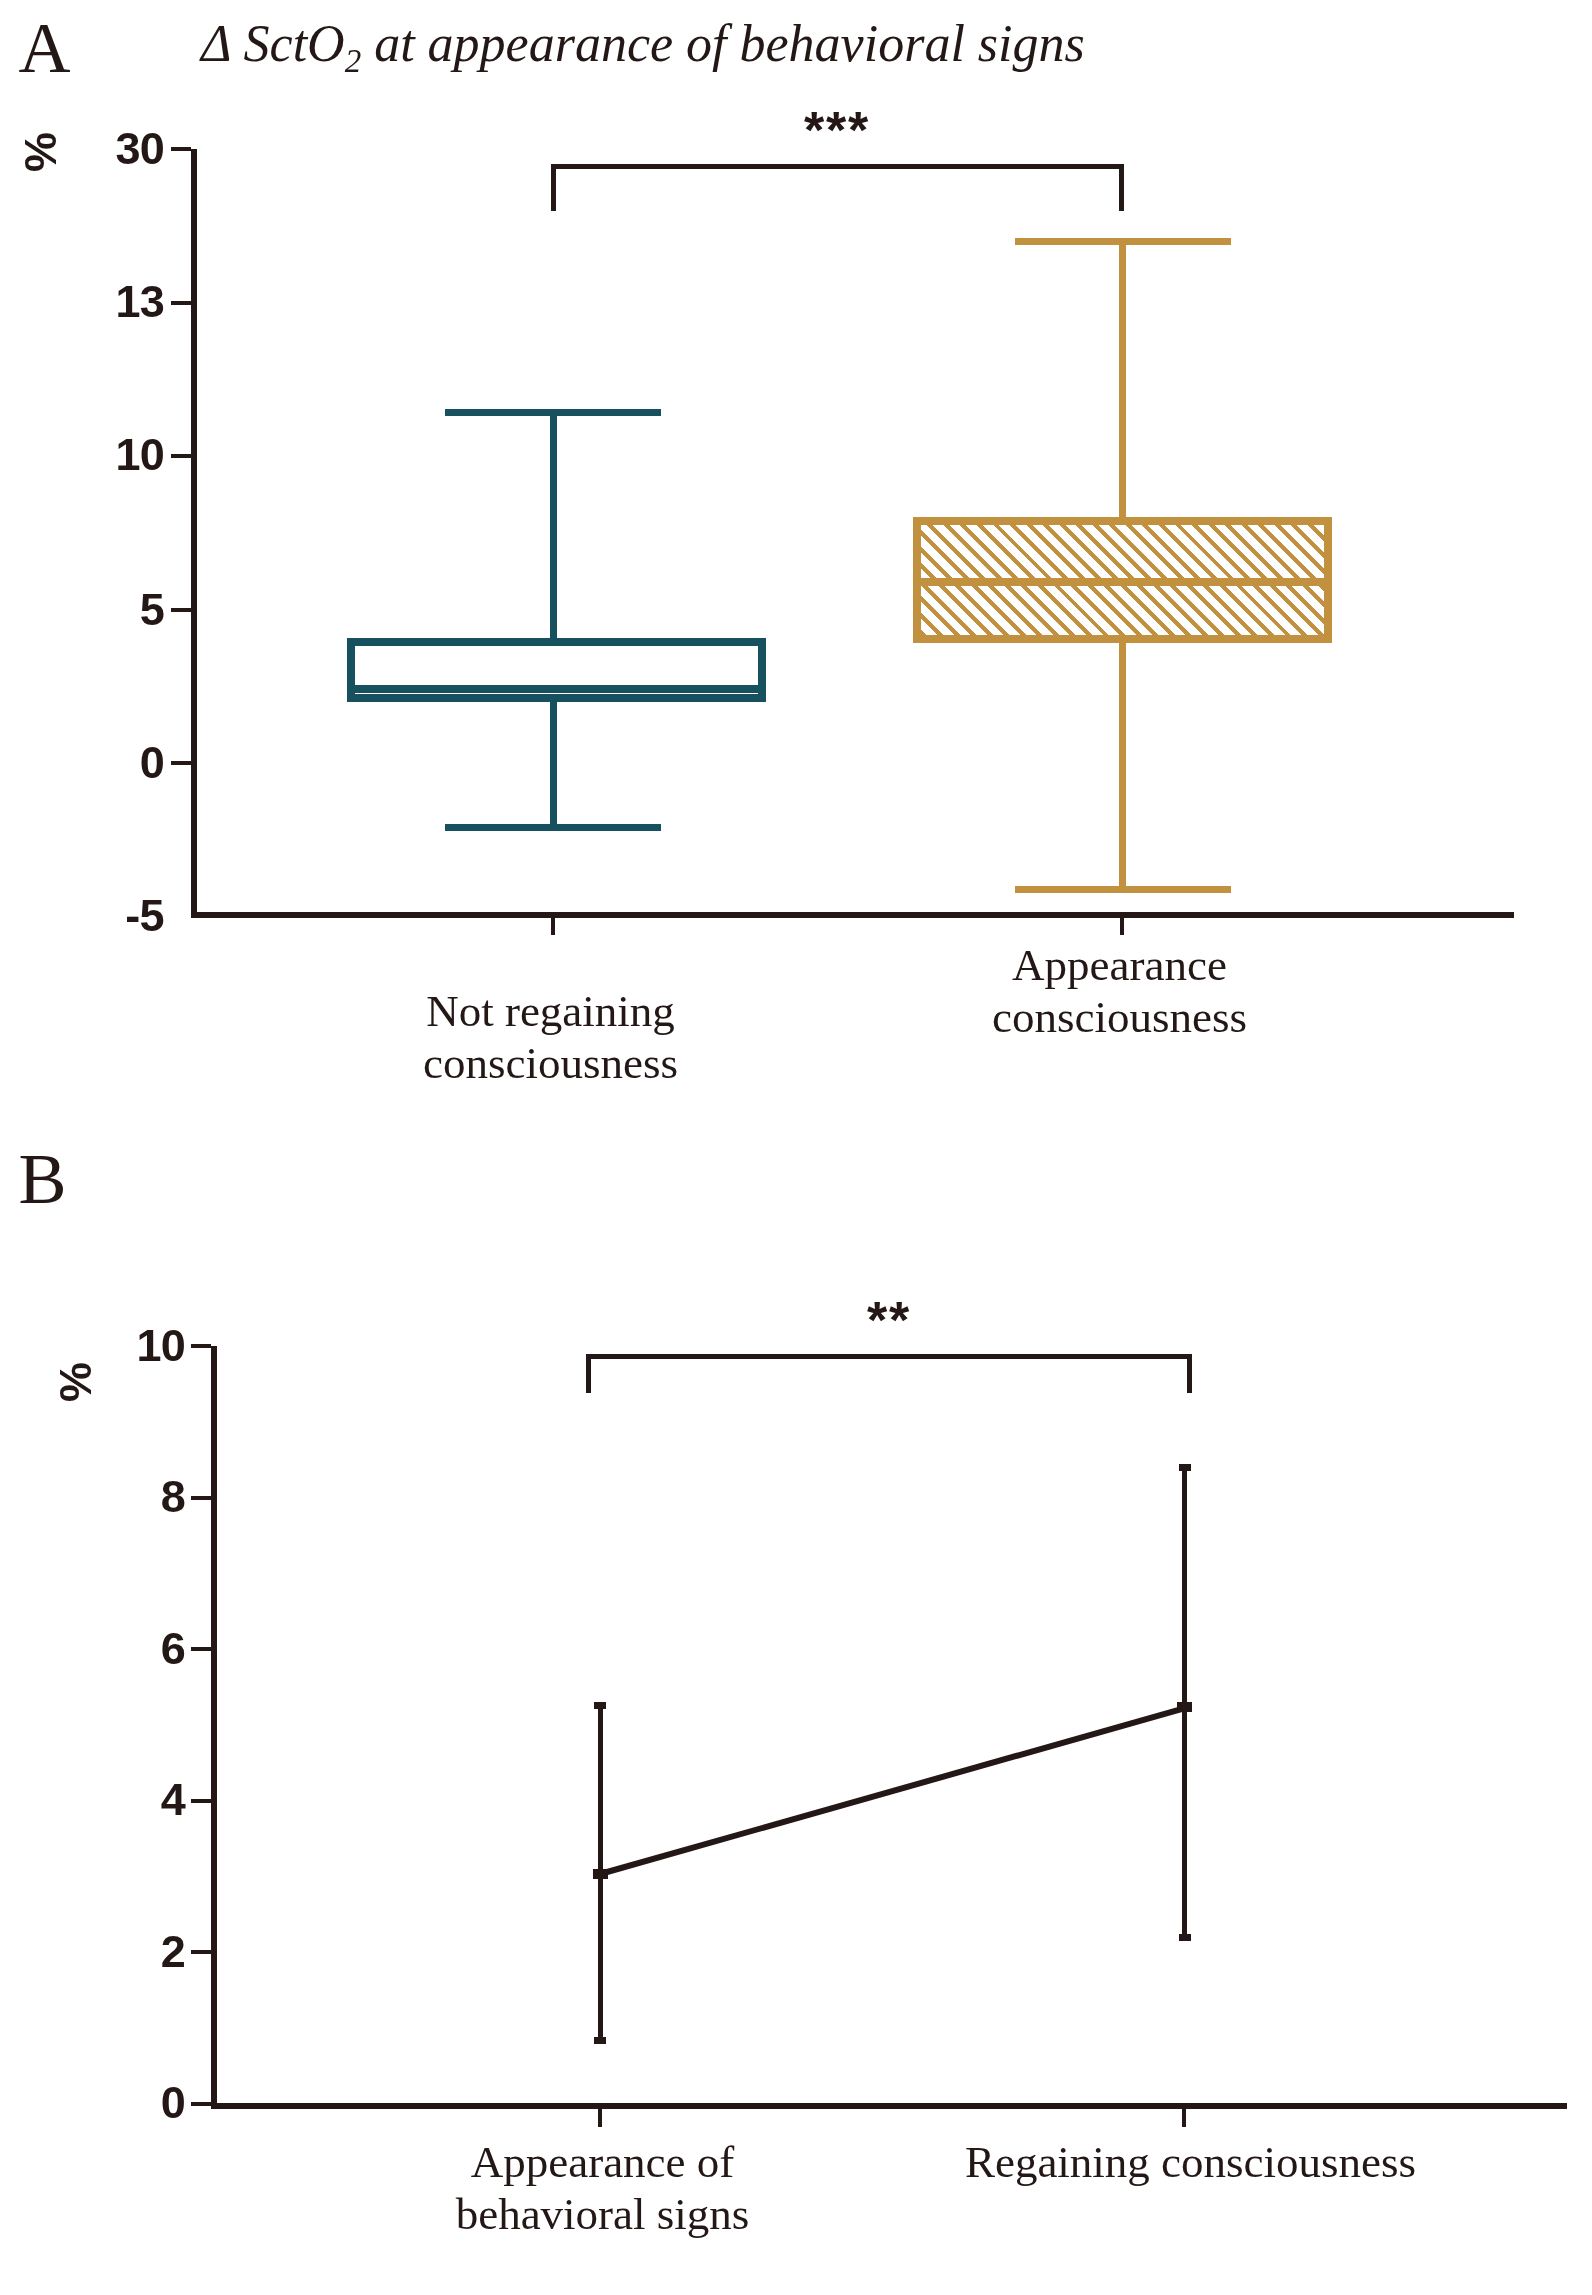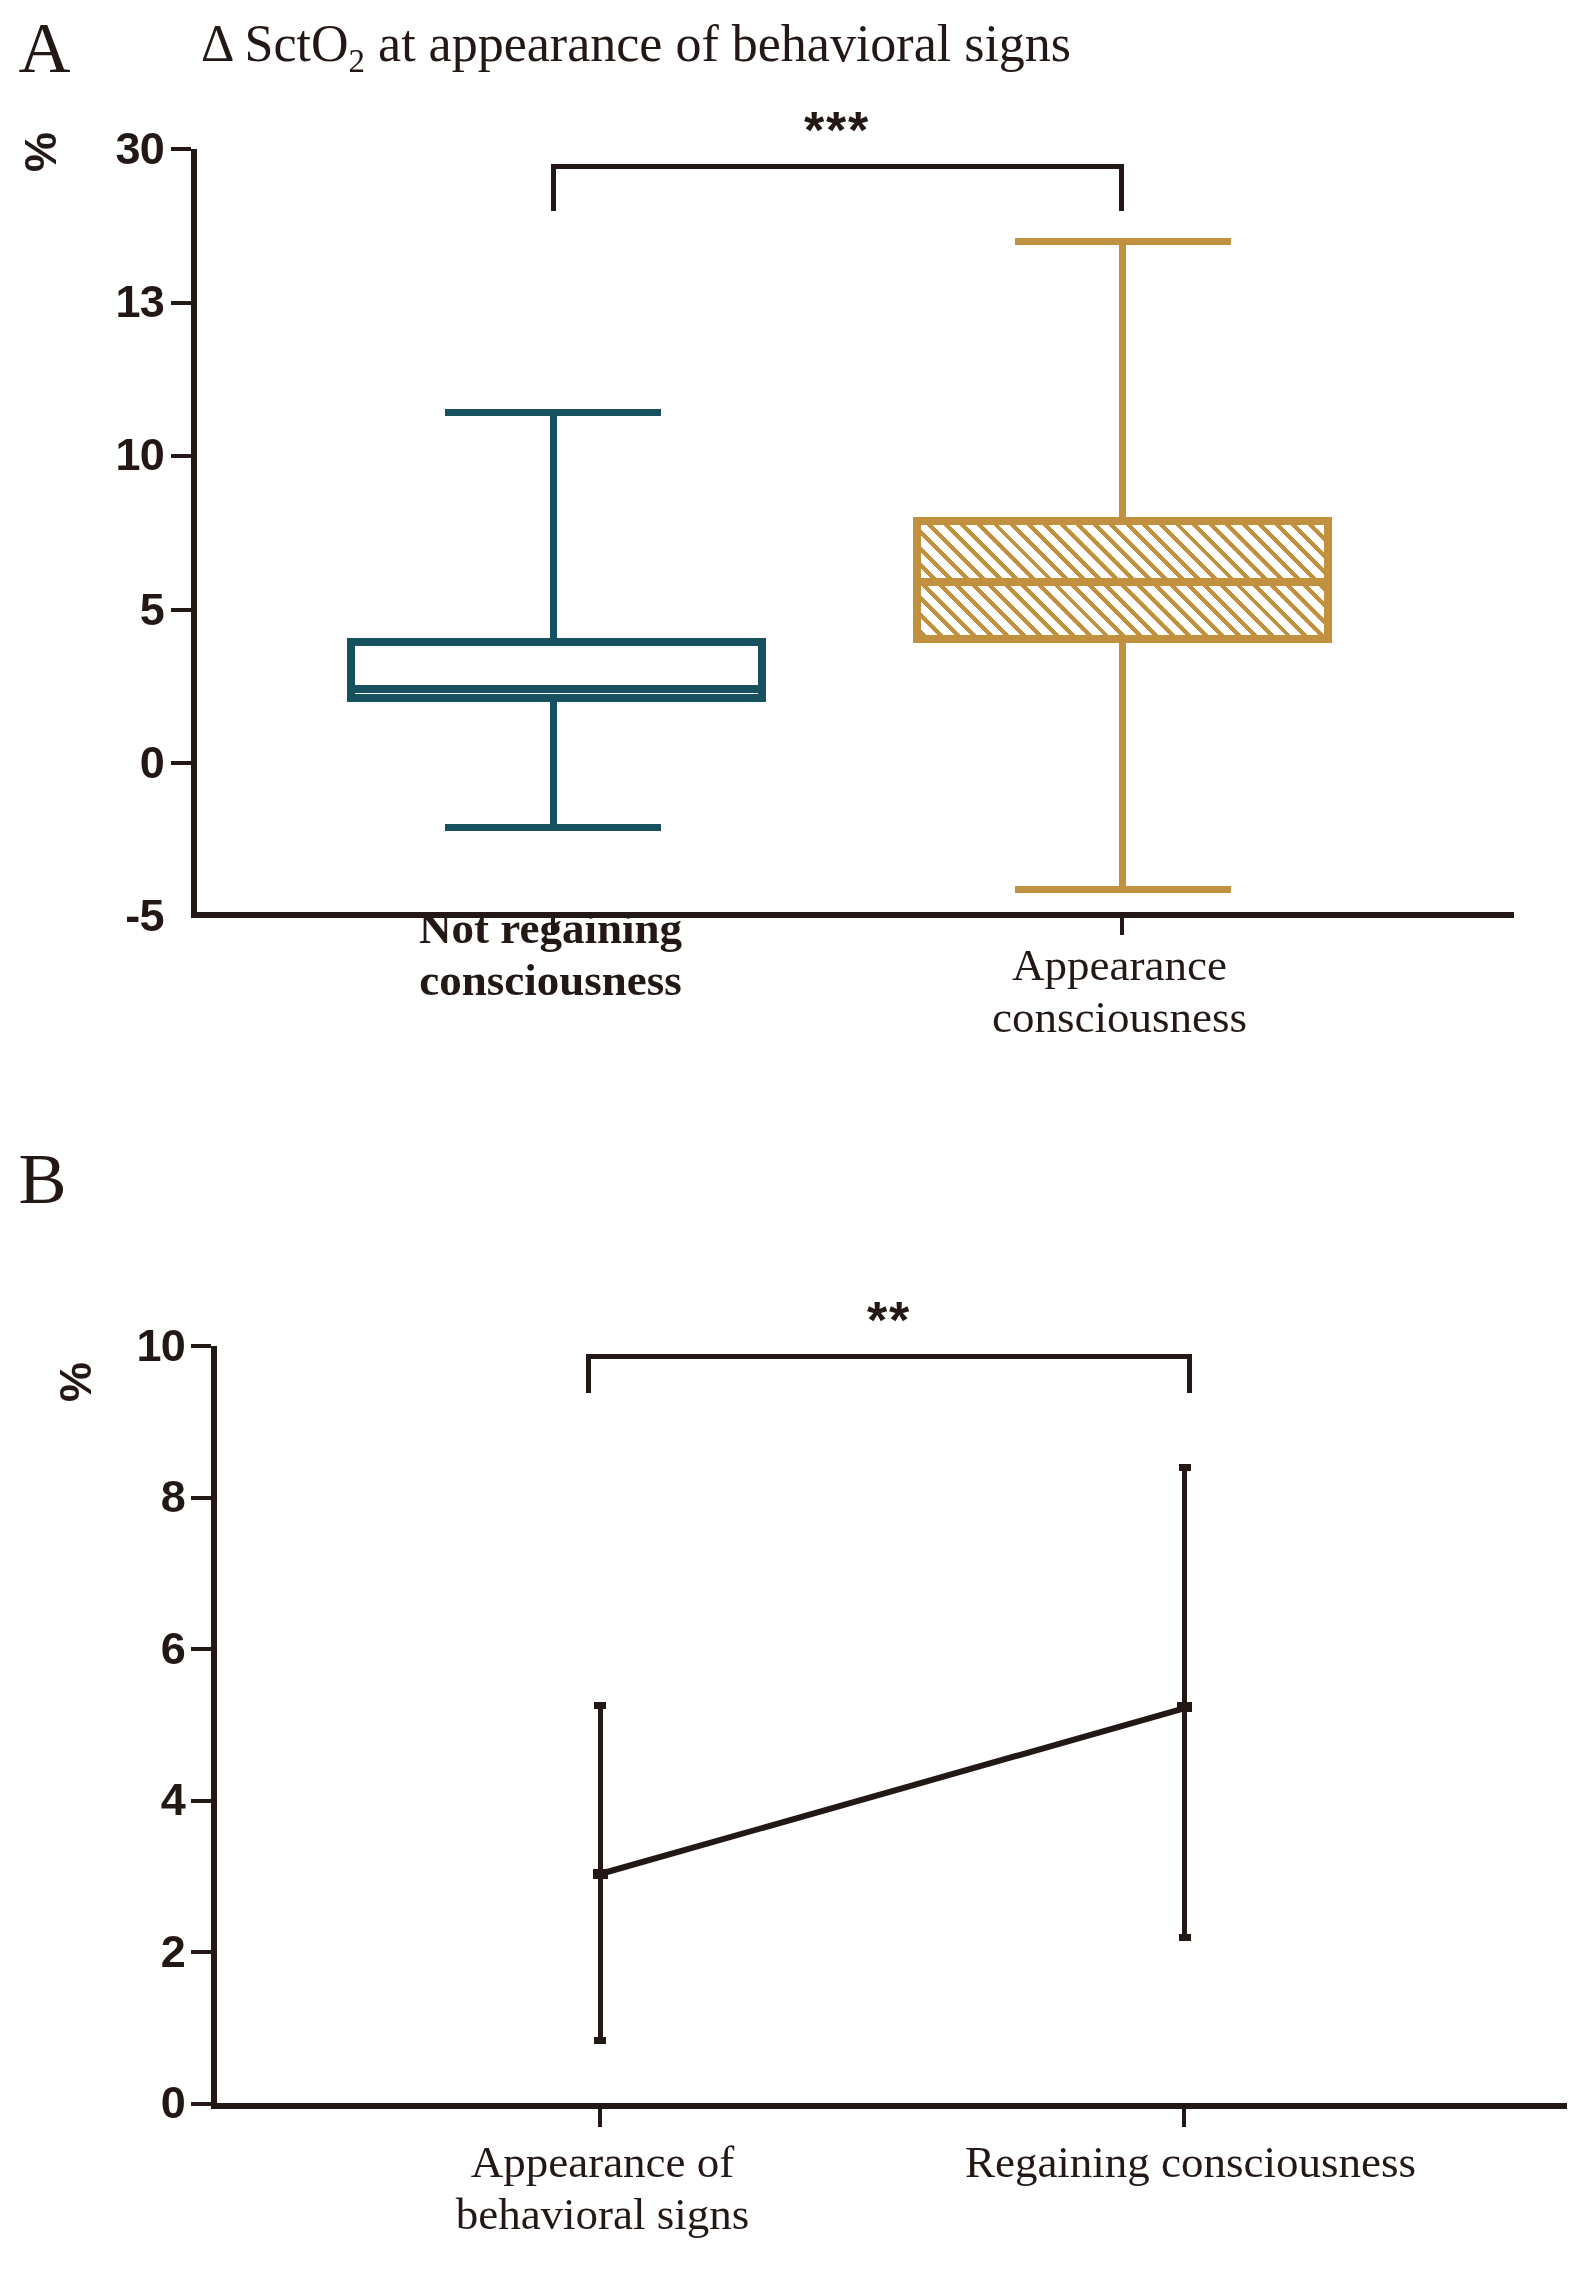--- a/index.html
+++ b/index.html
@@ -2,21 +2,21 @@
 <html style="font-size:13.4px"><head>
 <meta charset="utf-8">
 <style>
   html,body{margin:0;padding:0;background:#ffffff;}
   body{width:1592px;height:2295px;font-family:"Liberation Serif",serif;color:#231815;overflow:hidden;position:relative;}
   .panel{position:absolute;left:0;width:1592px;}
   #panelA{top:0;height:1113px;}
   #panelB{top:1113px;height:1182px;}
 
   .panel-letter{position:absolute;font-size:72px;font-family:"Liberation Serif",serif;line-height:1;}
-  .panel-title{position:absolute;font-size:52px;font-family:"Liberation Serif",serif;line-height:1.12;text-align:center;}
+  .panel-title{position:absolute;font-size:52px;font-family:"Liberation Serif",serif;line-height:1.12;text-align:center;font-style:italic;}
   .sub{font-size:33px;vertical-align:sub;}
 
   .plot{position:absolute;}
 
   .axis-line{position:absolute;background:#231815;}
   .tick{position:absolute;background:#231815;height:4.2px;width:20px;}
   .xtick{position:absolute;background:#231815;width:4.2px;height:20px;}
   .ticklabel{position:absolute;font-size:45px;font-weight:bold;font-family:"Liberation Sans",sans-serif;text-align:right;letter-spacing:-0.8px;}
   .axis-unit{position:absolute;font-size:45px;font-weight:bold;font-family:"Liberation Sans",sans-serif;transform:rotate(-90deg);transform-origin:center center;}
 
@@ -109,21 +109,21 @@
       <div class="whisker-cap" style="left:1015px;top:238px;width:216px;background:#c2913f;"></div>
 
       <div class="whisker-v" style="left:1119px;top:638px;height:251px;background:#c2913f;"></div>
       <div class="whisker-cap" style="left:1015px;top:886px;width:216px;background:#c2913f;"></div>
 
       <div class="box hatch" style="left:913px;top:517px;width:419px;height:126px;border:8.4px solid #c2913f;"></div>
 
       <div class="median" style="left:913px;top:578px;width:419px;background:#c2913f;"></div>
     </div>
 
-    <div class="xlabel" style="left:333px;top:902px;width:435px;font-weight:bold;">
+    <div class="xlabel" style="left:333px;top:985px;width:435px;">
       <div>Not regaining</div>
       <div>consciousness</div>
     </div>
     <div class="xlabel" style="left:902px;top:939px;width:435px;">
       <div>Appearance</div>
       <div>consciousness</div>
     </div>
 
   </div>
 </div>

